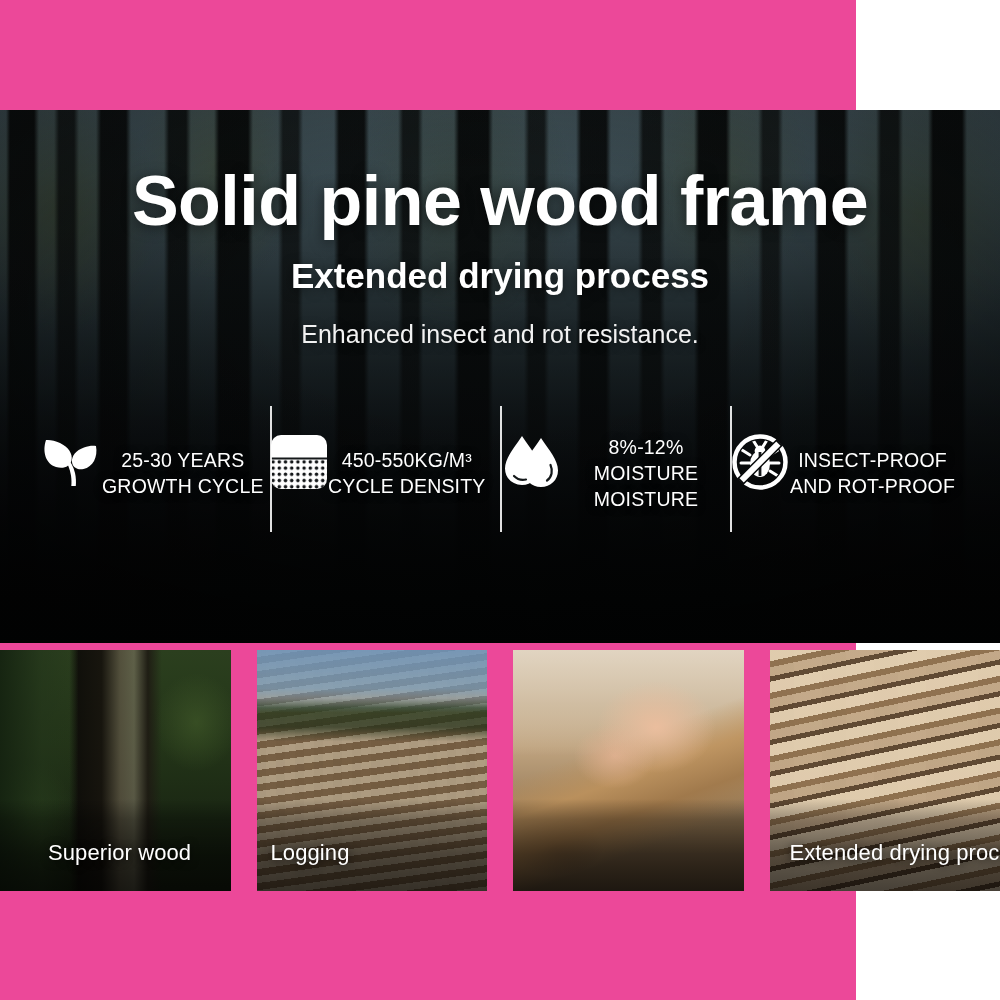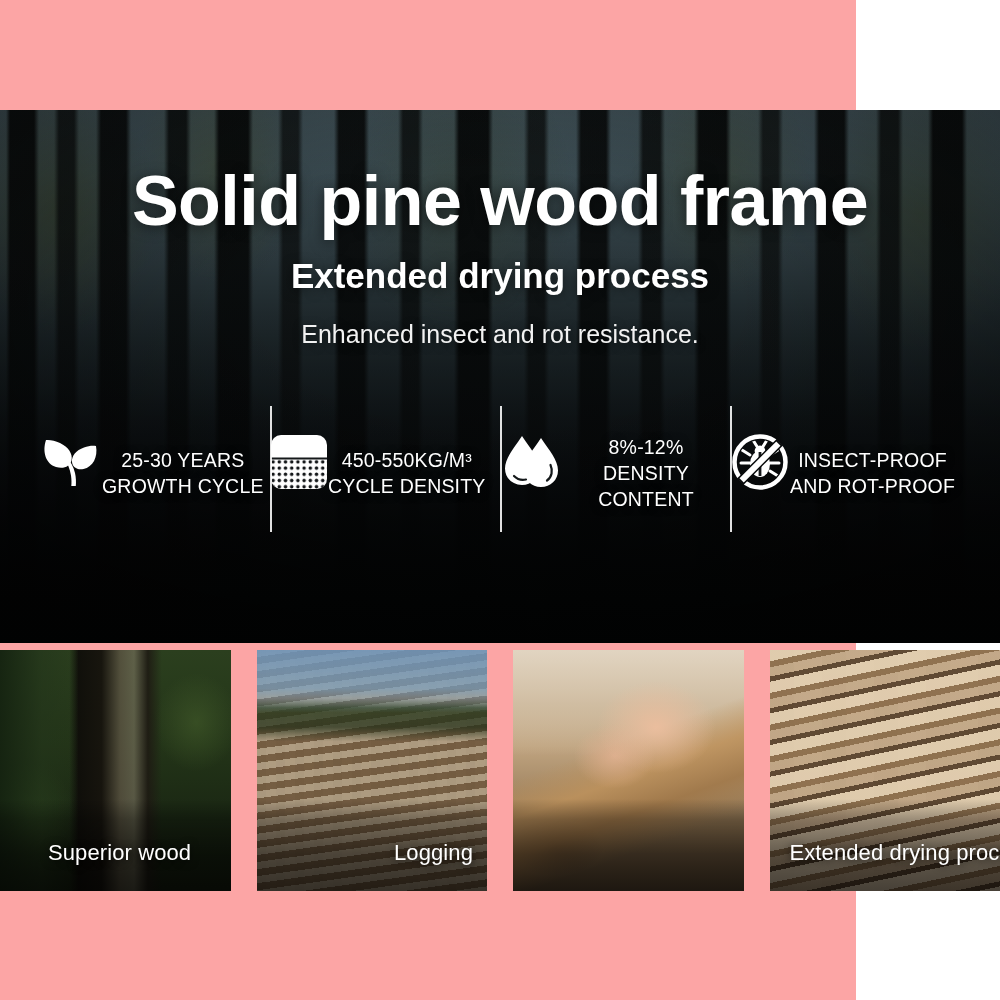--- a/index.html
+++ b/index.html
@@ -9,21 +9,21 @@
     height: 1000px;
     background: #ffffff;
     font-family: "Liberation Sans", sans-serif;
     overflow: hidden;
   }
 
   .page {
     position: relative;
     width: 856px;
     height: 1000px;
-    background: #fca5a5;
+    background: #ec4899;
   }
 
   
   .hero {
     position: absolute;
     left: 0;
     top: 110px;
     width: 1000px;
     height: 533px;
     overflow: hidden;
@@ -245,21 +245,21 @@
     position: absolute;
     left: 0; right: 0; bottom: 0;
     height: 92px;
     background: linear-gradient(180deg, rgba(0,0,0,0) 0%, rgba(0,0,0,.30) 22%, rgba(0,0,0,.55) 60%, rgba(0,0,0,.68) 100%);
   }
   .photo-caption {
     position: absolute;
     left: 0; right: 0;
     bottom: 26px;
     padding: 0 14px;
-    text-align: right;
+    text-align: left;
     color: #ffffff;
     font-size: 22px;
     font-weight: 500;
     line-height: 1.1;
     letter-spacing: .1px;
     white-space: nowrap;
     text-shadow: 0 1px 8px rgba(0,0,0,.85);
   }
   
   .photo-card:first-child .photo-caption { text-align: left; padding-left: 48px; }
@@ -326,21 +326,21 @@
           <div class="feature-icon">
             <svg width="62" height="56" viewBox="0 0 62 56" aria-hidden="true">
               <path fill="#ffffff" d="M22 2 C14 14 5 24 5 34.5 C5 44 12.5 51 22 51 C31.5 51 39 44 39 34.5 C39 24 30 14 22 2 Z"></path>
               <path fill="#ffffff" d="M41 4 C33 16 24 26 24 36.5 C24 46 31.5 53 41 53 C50.5 53 58 46 58 36.5 C58 26 49 16 41 4 Z"></path>
               <path fill="none" stroke="#14181a" stroke-width="2.2" stroke-linecap="round" d="M50.5 31 C53 36.5 52 43 47 46.5"></path>
               <path fill="none" stroke="#14181a" stroke-width="2.2" stroke-linecap="round" d="M14 42 C17.5 45.5 22 46.5 26 45.5"></path>
             </svg>
           </div>
           <div class="feature-label">
             <span>8%-12%</span><br>
-            <span>DENSITY CONTENT</span>
+            <span>MOISTURE MOISTURE</span>
           </div>
         </div>
 
         <div class="feature">
           <div class="feature-icon">
             <svg width="60" height="60" viewBox="0 0 60 60" aria-hidden="true">
               <defs>
                 <clipPath id="bugCircleClip">
                     <circle cx="30" cy="30" r="22"></circle>
                   </clipPath>

